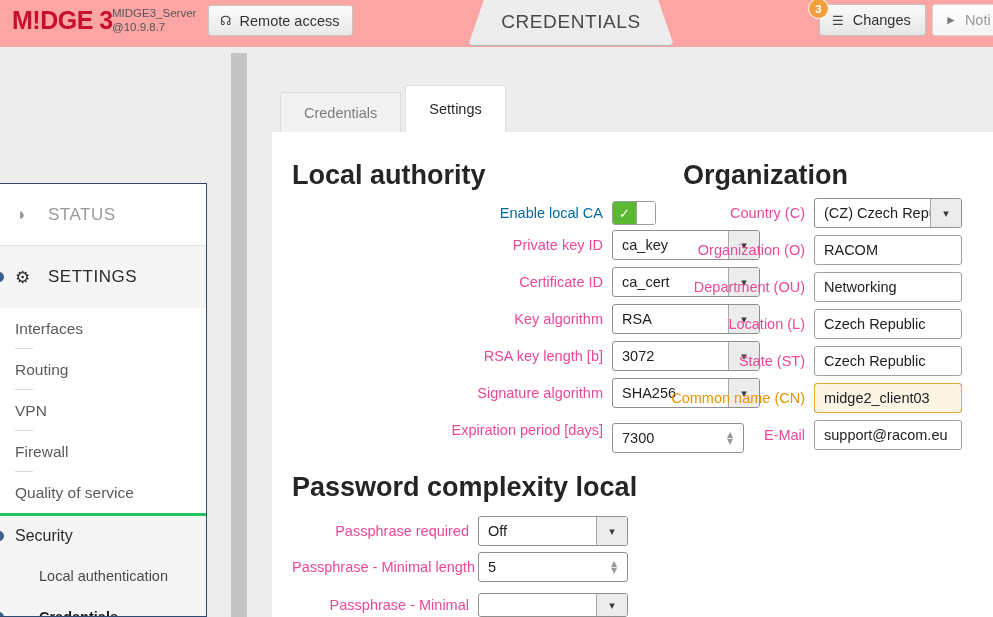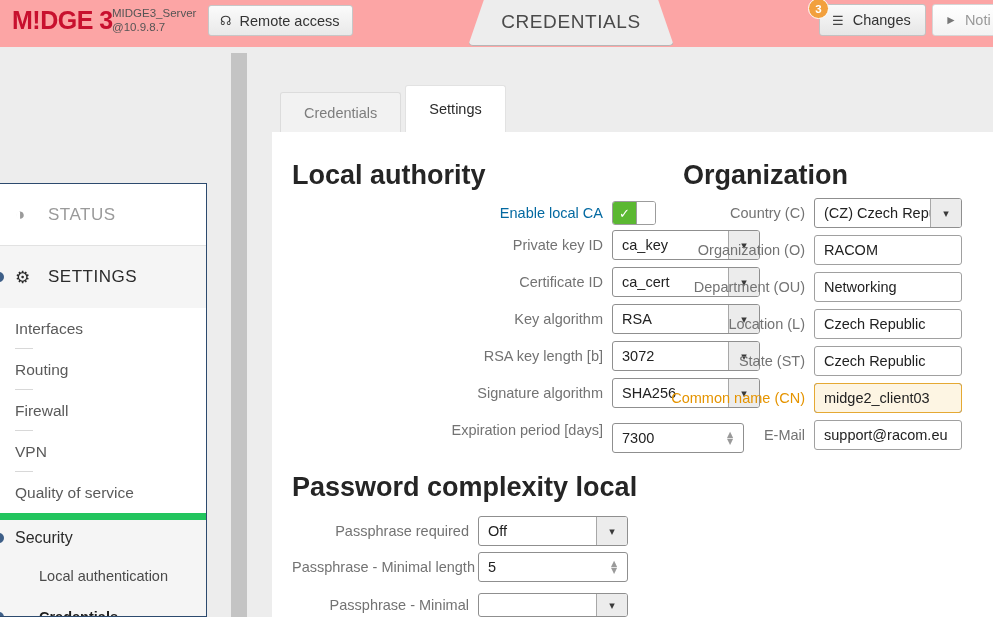--- a/index.html
+++ b/index.html
@@ -135,21 +135,21 @@
     display: flex; align-items: center;
     padding-left: 16px; background: #ffffff;
     font-size: 15.5px; color: #5a5a5a; cursor: pointer;
   }
   .nav-item .sep {
     position: absolute; left: 16px; bottom: 0; width: 18px;
     border-bottom: 1px solid #d8d8d8;
   }
   .nav-item.group {
     background: #f5f5f5; color: #2b2b2b; font-size: 16px; height: 42px;
-    border-top: 7px solid #22c55e;
+    border-top: 3px solid #22c55e;
   }
   .nav-item.sub {
     background: #f5f5f5; padding-left: 40px; font-size: 14.5px; color: #4a4a4a;
   }
   .nav-item.sub.active { color: #1d1d1d; font-weight: bold; }
 
   
   .scrollzone {
     position: absolute; left: 230px; top: 34px; width: 18px; height: 583px;
     background: #ededed;
@@ -193,21 +193,21 @@
   }
 
   .sec-title {
     position: absolute; font-size: 27px; font-weight: bold; color: #252525;
   }
 
   .frow {
     position: absolute; height: 30px; display: flex; align-items: center;
   }
   .flabel {
-    text-align: right; font-size: 14.5px; color: #737373;
+    text-align: right; font-size: 14.5px; color: #ec4899;
     padding-right: 9px; white-space: nowrap;
   }
   .flabel.dim { color: #0369a1; }
   .flabel.hl { color: #e59400; }
 
   .fctl {
     height: 30px; display: flex; align-items: stretch;
     border: 1px solid #8f8f8f; border-radius: 3px; overflow: hidden;
     background: #fff;
   }
@@ -291,25 +291,25 @@
 
     <div class="nav-item">
       <span>Interfaces</span>
       <span class="sep"></span>
     </div>
     <div class="nav-item">
       <span>Routing</span>
       <span class="sep"></span>
     </div>
     <div class="nav-item">
+      <span>VPN</span>
+      <span class="sep"></span>
+    </div>
+    <div class="nav-item">
       <span>Firewall</span>
-      <span class="sep"></span>
-    </div>
-    <div class="nav-item">
-      <span>VPN</span>
       <span class="sep"></span>
     </div>
     <div class="nav-item">
       <span>Quality of service</span>
     </div>
 
     <div class="nav-item group">
       <span class="dot"></span>
       <span>Security</span>
     </div>

